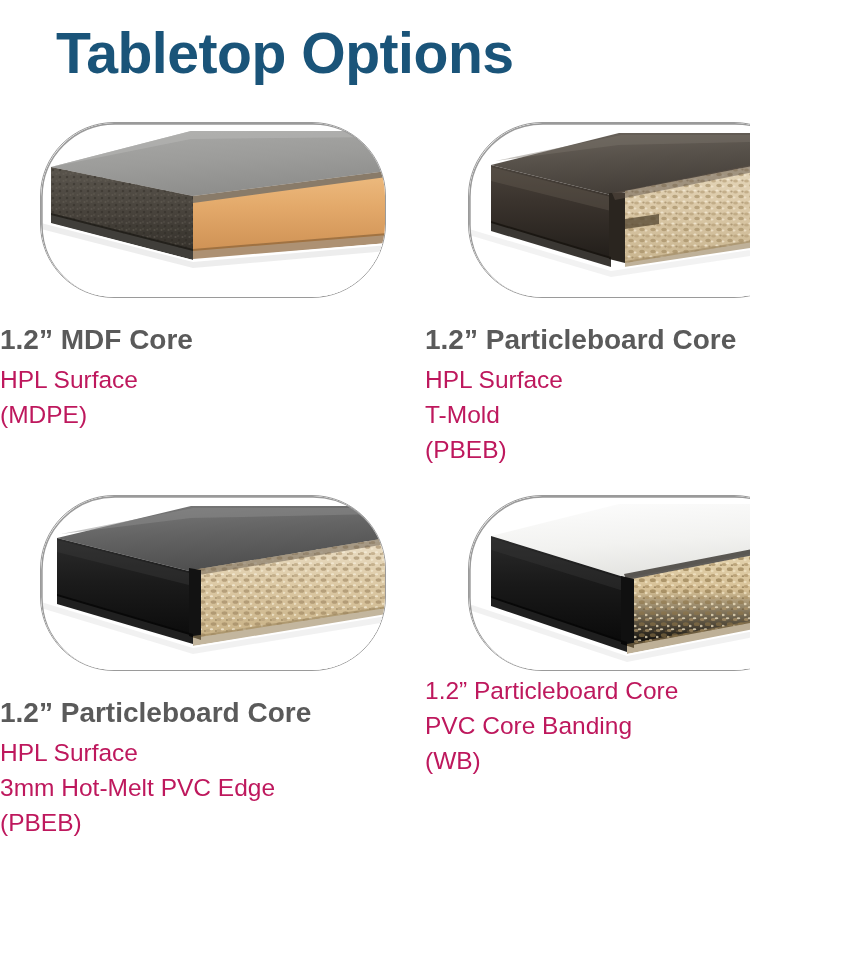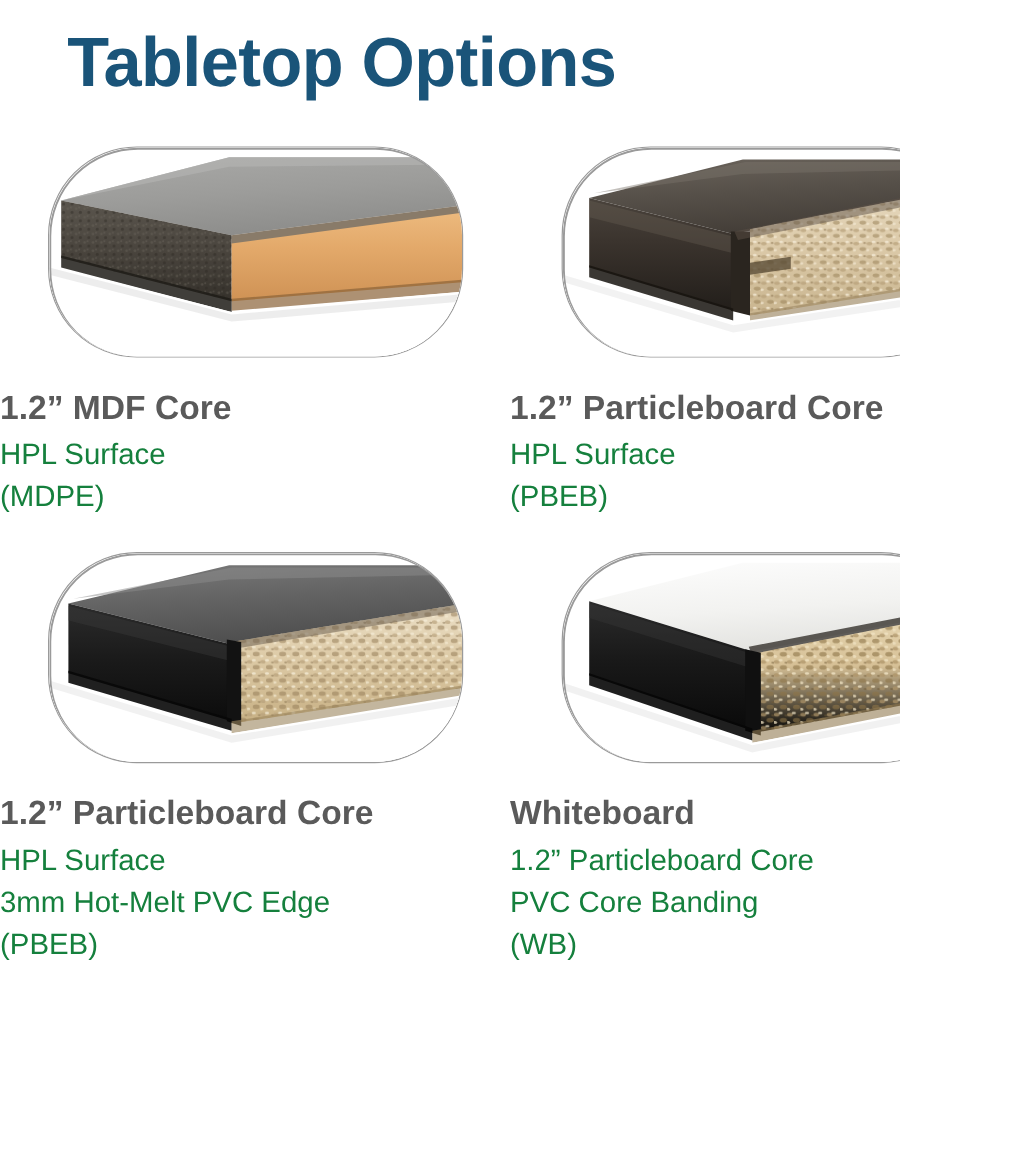--- a/index.html
+++ b/index.html
@@ -93,21 +93,21 @@
     margin-top: 22px;
     white-space: nowrap;
   }
   .caption-lines {
     margin-top: 2px;
   }
   .caption-line {
     font-size: 24.5px;
     line-height: 35px;
     font-weight: 400;
-    color: #15803d;
+    color: #be185d;
     white-space: nowrap;
   }
 
   .row-2 { margin-top: 28px; }
   .row-2 .caption-title { font-size: 28px; }
 </style>
 </head>
 <body>
 
 <div class="page">
@@ -237,20 +237,21 @@
                 <path d="M 0 106 L 142 148 L 340 118 L 340 124 L 142 154 L 0 112 Z" fill="#ededed" opacity="0.75"></path>
               </g>
               <rect x="0.9" y="0.9" width="338.2" height="174.2" rx="73" ry="73" fill="none" stroke="#9a9a9a" stroke-width="1.6"></rect>
             </svg>
           </div>
         </div>
         <div class="caption">
           <div class="caption-title">1.2” Particleboard Core</div>
           <div class="caption-lines">
             <div class="caption-line">HPL Surface</div>
+            <div class="caption-line">T-Mold</div>
             <div class="caption-line">(PBEB)</div>
           </div>
         </div>
       </div>
 
     </div>
 
     <div class="option-row row-2">
 
       <div class="option-cell">
@@ -373,21 +374,20 @@
                 <path d="M 158 148 L 340 114 L 340 124 L 158 158 Z" fill="#927c52" opacity="0.6"></path>
 
                 <path d="M 0 106 L 158 158 L 340 122 L 340 176 L 0 176 Z" fill="#ffffff"></path>
                 <path d="M 0 108 L 158 160 L 340 124 L 340 130 L 158 166 L 0 114 Z" fill="#ececec" opacity="0.75"></path>
               </g>
               <rect x="0.9" y="0.9" width="338.2" height="174.2" rx="73" ry="73" fill="none" stroke="#9a9a9a" stroke-width="1.6"></rect>
             </svg>
           </div>
         </div>
         <div class="caption">
-          <div class="caption-title">Whiteboard</div>
           <div class="caption-lines">
             <div class="caption-line">1.2” Particleboard Core</div>
             <div class="caption-line">PVC Core Banding</div>
             <div class="caption-line">(WB)</div>
           </div>
         </div>
       </div>
 
     </div>
 

